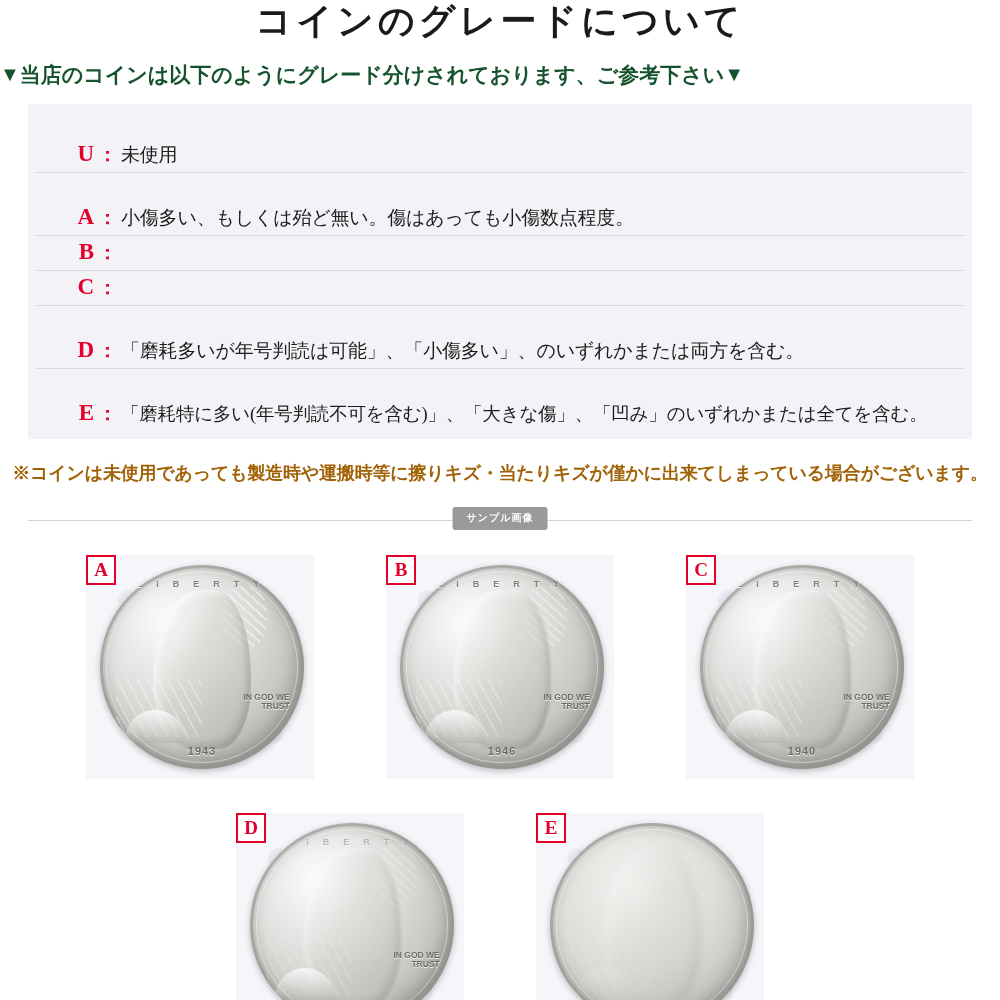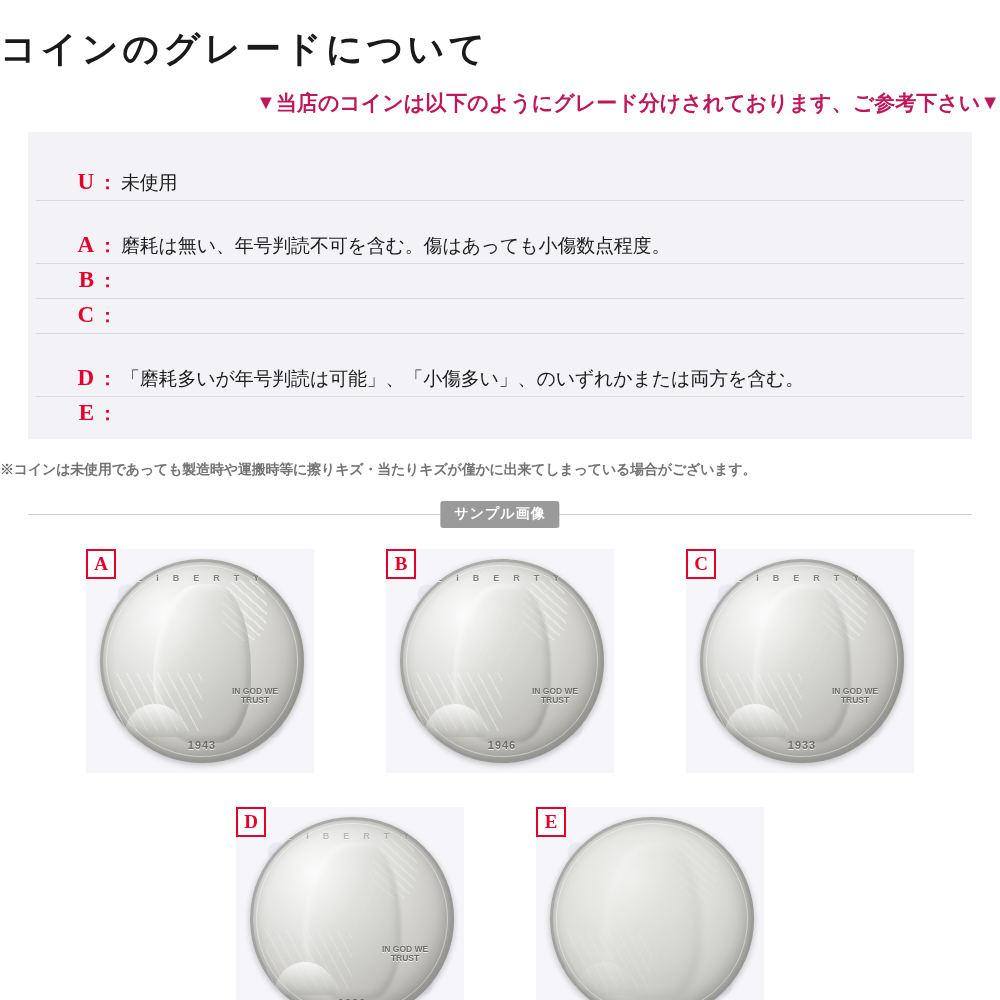--- a/index.html
+++ b/index.html
@@ -16,34 +16,34 @@
     overflow: hidden;
   }
   .page {
     position: relative;
     width: 1000px;
     height: 1000px;
   }
 
   
   .title {
+    text-align: center;
     font-size: 36px;
     font-weight: bold;
     letter-spacing: 4px;
     color: #1a1a1a;
-    padding-top: 28px;
     line-height: 1.2;
   }
 
   
   .subtitle {
-    text-align: right;
+    text-align: left;
     font-size: 21px;
     font-weight: bold;
-    color: #be185d;
+    color: #14532d;
     letter-spacing: 0px;
     margin-top: 18px;
     white-space: nowrap;
   }
   .tri { font-size: 20px; vertical-align: 1px; }
 
   
   .panel {
     margin: 14px 28px 0 28px;
     background: #f3f3f7;
@@ -80,22 +80,23 @@
     font-size: 19px;
     color: #1c1c1c;
     letter-spacing: -0.2px;
     white-space: nowrap;
     margin-top: 29px;
   }
   .row.small .desc { font-size: 18.5px; }
 
   
   .note {
-    color: #737373;
-    font-size: 14px;
+    text-align: center;
+    color: #a16207;
+    font-size: 18px;
     font-weight: bold;
     margin-top: 22px;
     letter-spacing: -0.2px;
     white-space: nowrap;
   }
 
   
   .sample-wrap {
     position: relative;
     margin-top: 22px;
@@ -109,21 +110,21 @@
     height: 1px;
     background: #d4d4d4;
   }
   .sample-label {
     position: absolute;
     left: 50%;
     transform: translateX(-50%);
     top: 0;
     background: #9a9a9a;
     color: #ffffff;
-    font-size: 14px;
+    font-size: 10px;
     font-weight: bold;
     padding: 4px 14px 5px 14px;
     border-radius: 3px;
     letter-spacing: 1px;
     white-space: nowrap;
     font-family: "Liberation Sans", sans-serif;
   }
 
   
   .coin-row {
@@ -249,21 +250,21 @@
     letter-spacing: 2px;
     font-size: 9px;
     text-shadow: 0 1px 0 rgba(255,255,255,0.75);
   }
   .coin .legend-top  { left: 18%; top: 7%; letter-spacing: 14px; text-align: center; }
   .coin .motto {
     position: absolute;
     right: 7%;
     bottom: 28%;
     width: 34%;
-    text-align: center;
+    text-align: right;
     font-family: "Liberation Sans", sans-serif;
     font-size: 8.5px;
     font-weight: bold;
     line-height: 1.15;
     color: rgba(95,95,92,0.9);
     text-shadow: 0 1px 0 rgba(255,255,255,0.8);
   }
   .coin .date {
     position: absolute;
     left: 50%;
@@ -312,21 +313,21 @@
 
     <div class="row">
       <span class="grade">U</span>
       <span class="colon">：</span>
       <span class="desc">未使用</span>
     </div>
 
     <div class="row">
       <span class="grade">A</span>
       <span class="colon">：</span>
-      <span class="desc">磨耗は無い、年号判読不可を含む。傷はあっても小傷数点程度。</span>
+      <span class="desc">小傷多い、もしくは殆ど無い。傷はあっても小傷数点程度。</span>
     </div>
 
     <div class="row">
       <span class="grade">B</span>
       <span class="colon">：</span>
     </div>
 
     <div class="row">
       <span class="grade">C</span>
       <span class="colon">：</span>
@@ -334,20 +335,21 @@
 
     <div class="row">
       <span class="grade">D</span>
       <span class="colon">：</span>
       <span class="desc">「磨耗多いが年号判読は可能」、「小傷多い」、のいずれかまたは両方を含む。</span>
     </div>
 
     <div class="row small">
       <span class="grade">E</span>
       <span class="colon">：</span>
+      <span class="desc">「磨耗特に多い(年号判読不可を含む)」、「大きな傷」、「凹み」のいずれかまたは全てを含む。</span>
     </div>
 
   </div>
 
   <div class="note">※コインは未使用であっても製造時や運搬時等に擦りキズ・当たりキズが僅かに出来てしまっている場合がございます。</div>
 
   <div class="sample-wrap">
     <div class="sample-line"></div>
     <div class="sample-label">サンプル画像</div>
   </div>
@@ -390,21 +392,21 @@
       <div class="coin-bg"></div>
       <div class="coin wear-3">
         <div class="rim"></div>
         <div class="legend-top">LIBERTY</div>
         <div class="branch"></div>
         <div class="figure"></div>
         <div class="rays"></div>
         <div class="sun"></div>
         <div class="motto">IN GOD
 WE TRUST</div>
-        <div class="date">1933</div>
+        <div class="date">1940</div>
       </div>
       <div class="coin-badge">C</div>
     </div>
 
   </div>
 
   <div class="coin-row second">
 
     <div class="coin-cell">
       <div class="coin-bg"></div>

